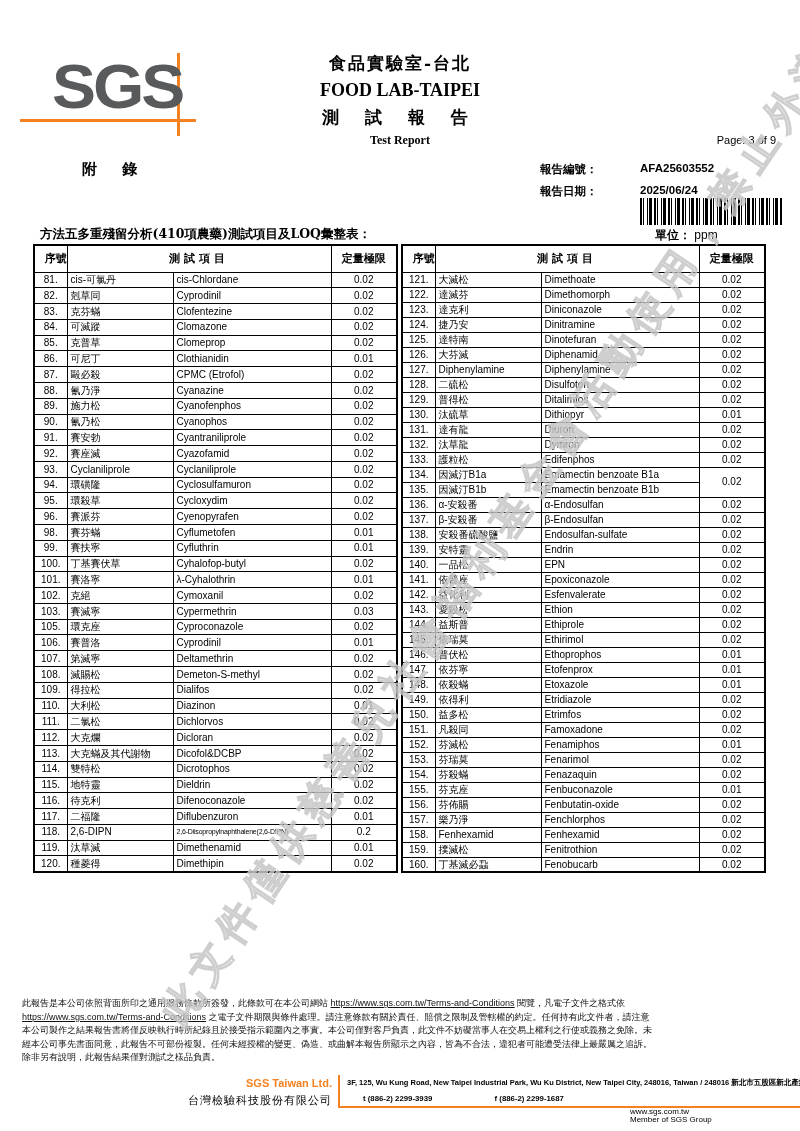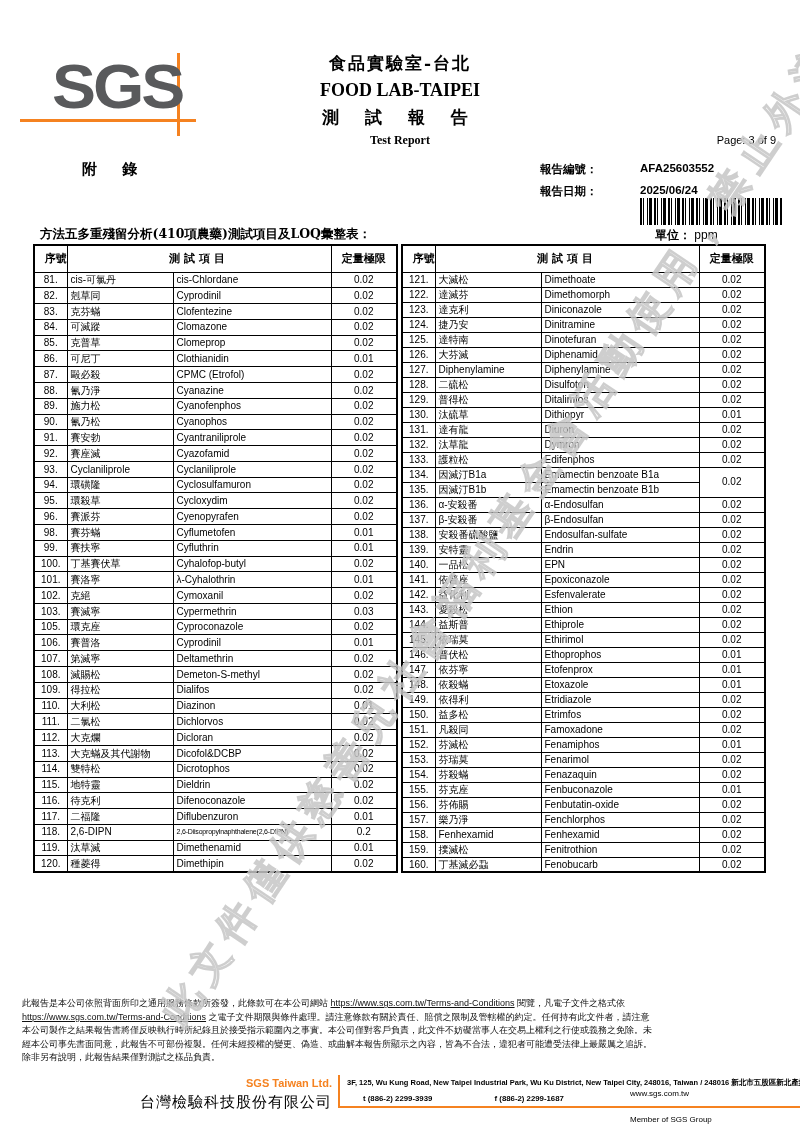--- a/index.html
+++ b/index.html
@@ -59,27 +59,27 @@
   .c-zh { width:106px; }
   .c-en { width:158px; }
   .c-en.en-sm { font-size:7px; letter-spacing:-.2px; }
   .c-loq { text-align:center; }
   
   .disclaimer { position:absolute; left:22px; top:997px; width:760px; font-size:9px; line-height:13.5px; color:#111; }
   .disclaimer .u { text-decoration:underline; }
   .company { position:absolute; left:22px; top:1075px; width:760px; font-size:8.5px; }
   .co-left { position:absolute; left:0; top:2px; width:310px; text-align:right; }
   .co-name-en { color:#f58220; font-weight:bold; font-size:11px; }
-  .co-name-zh { font-family:"DejaVu Serif", serif; font-size:15px; margin-top:4px; letter-spacing:1px; }
+  .co-name-zh { font-family:"DejaVu Serif", serif; font-size:11px; margin-top:4px; letter-spacing:1px; }
   .co-vline { position:absolute; left:316px; top:0; width:2px; height:32px; background:#f58220; }
   .co-right { position:absolute; left:325px; top:2px; width:435px; }
   .co-addr { font-weight:bold; font-size:7.8px; transform:scaleX(.96); transform-origin:0 0; white-space:nowrap; }
   .co-phones { margin-top:6px; font-weight:bold; font-size:7.8px;padding-left:16px; }
   .co-phones span { margin-right:60px; }
-  .co-web { position:absolute; left:608px; top:14px; font-size:8px; }
+  .co-web { position:absolute; left:608px; top:32px; font-size:8px; }
   .co-hline { position:absolute; left:316px; top:31px; width:462px; height:2px; background:#f58220; }
   .co-member { position:absolute; left:608px; top:40px; font-size:8px; }
 </style>
 </head>
 <body>
 
 <div class="page">
 
   <div class="watermark">此文件僅供慈善兒社會福利基金會活動使用，禁止外流！</div>
 

